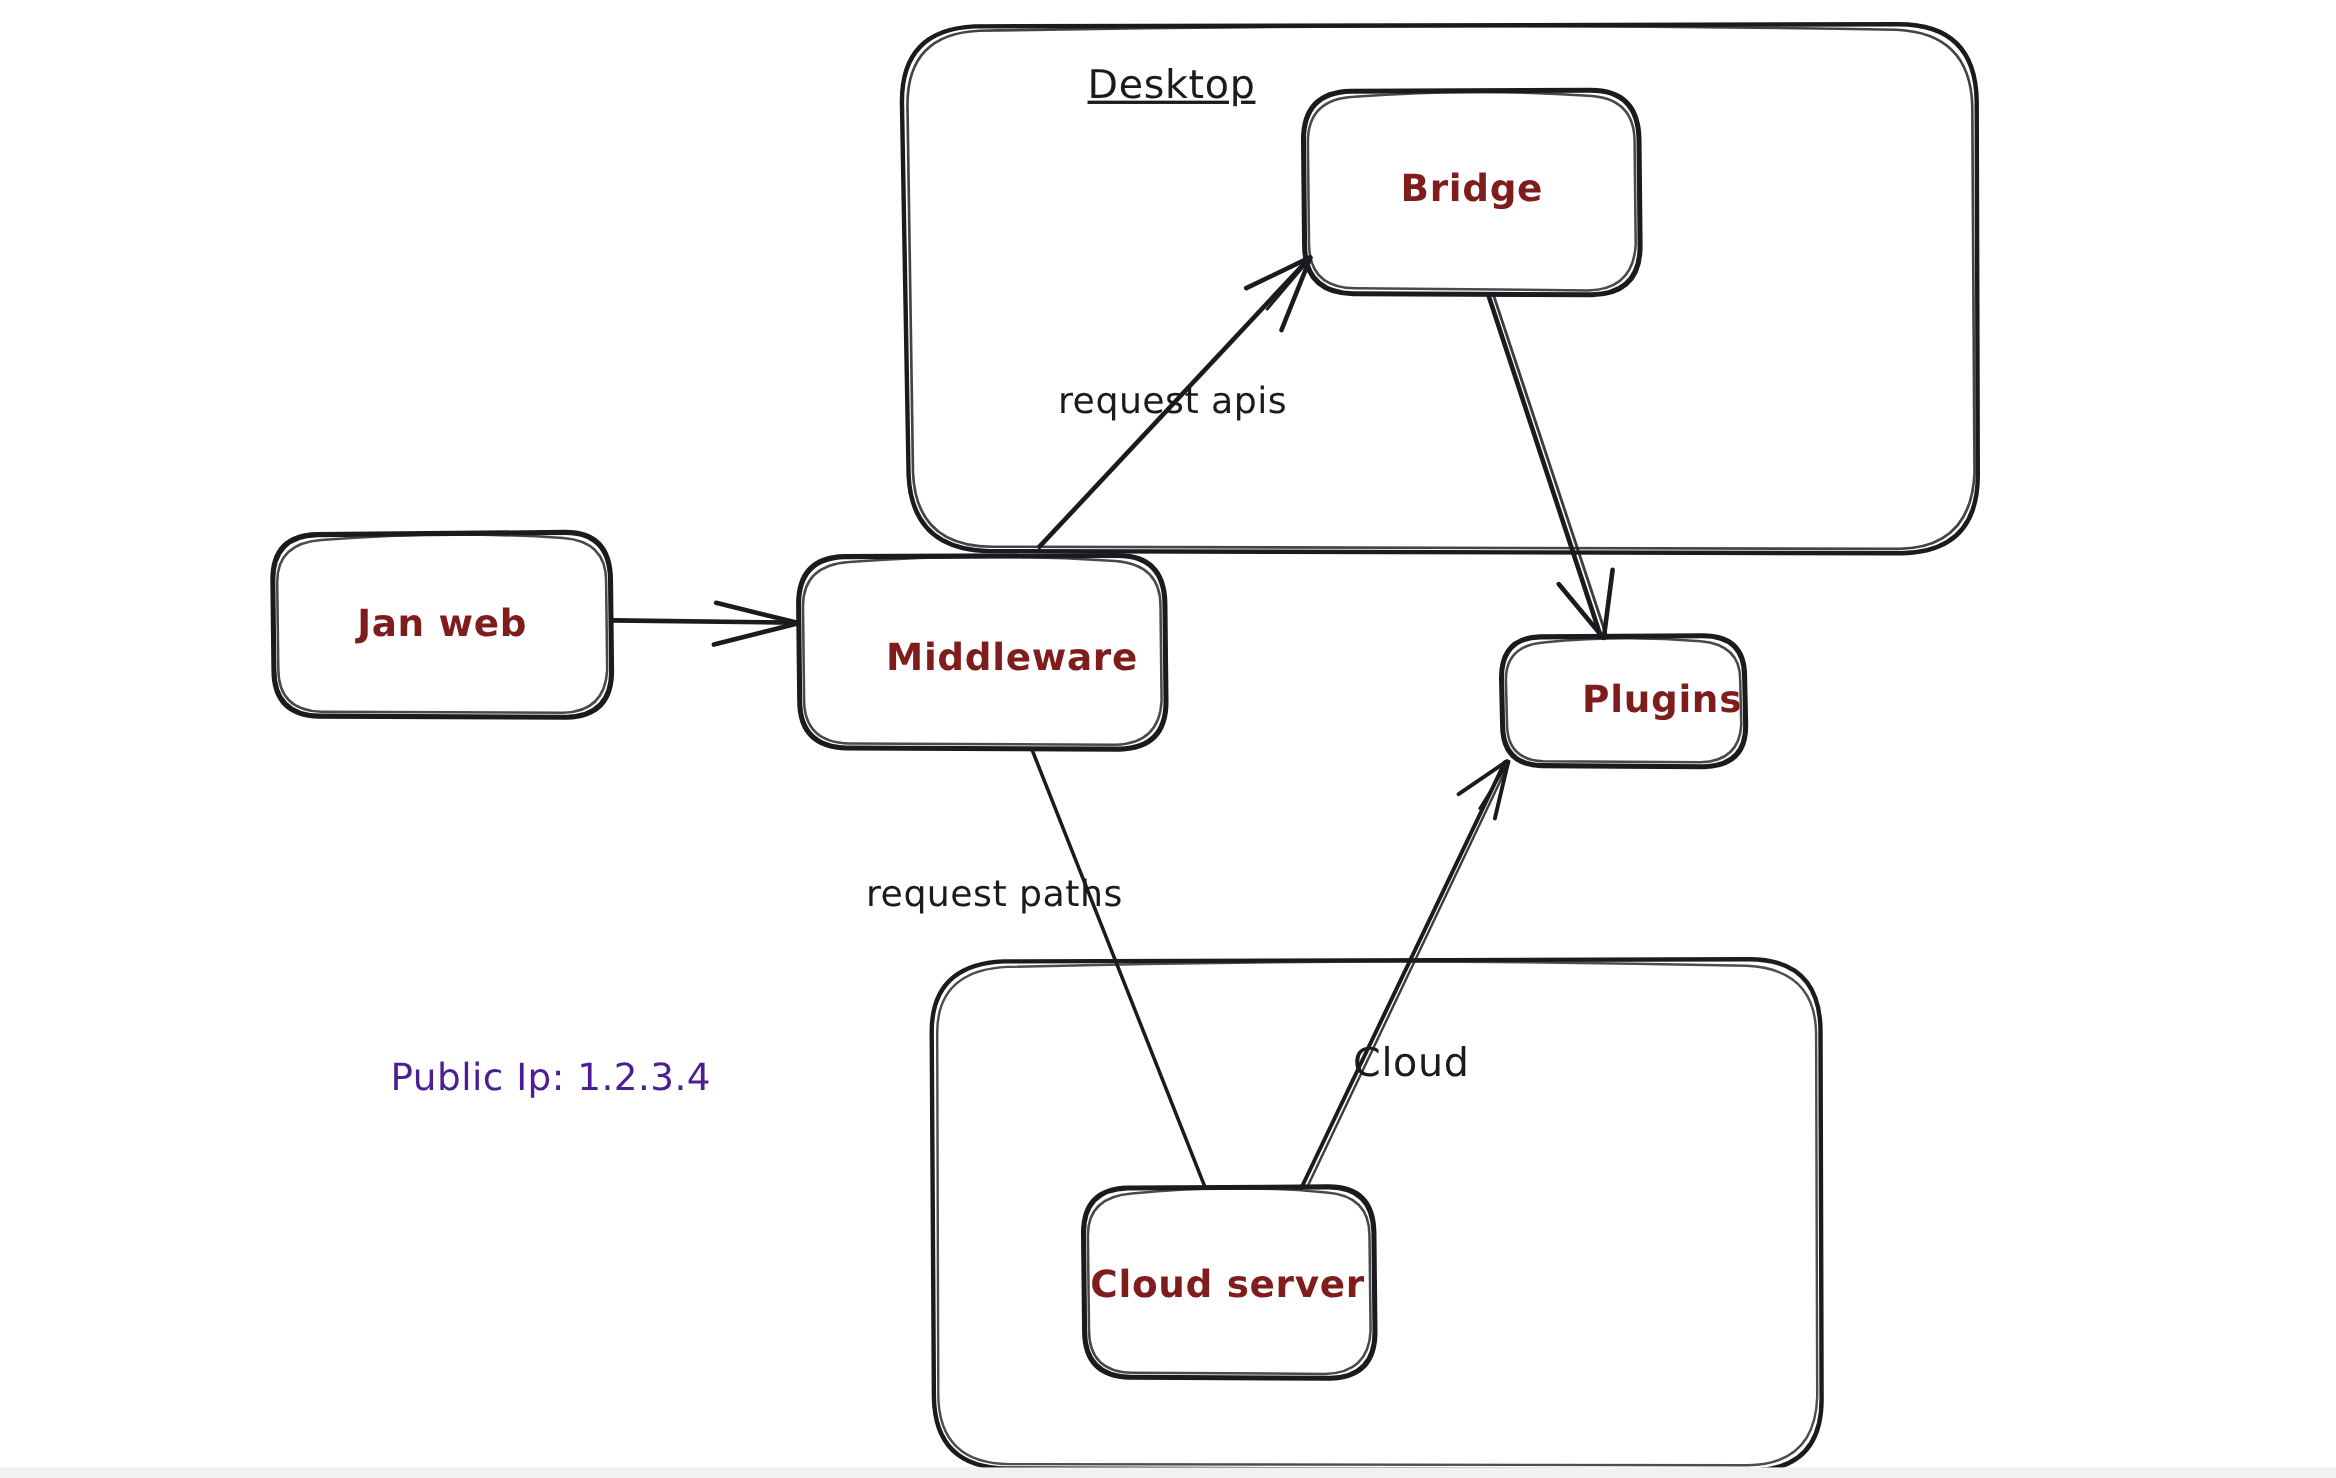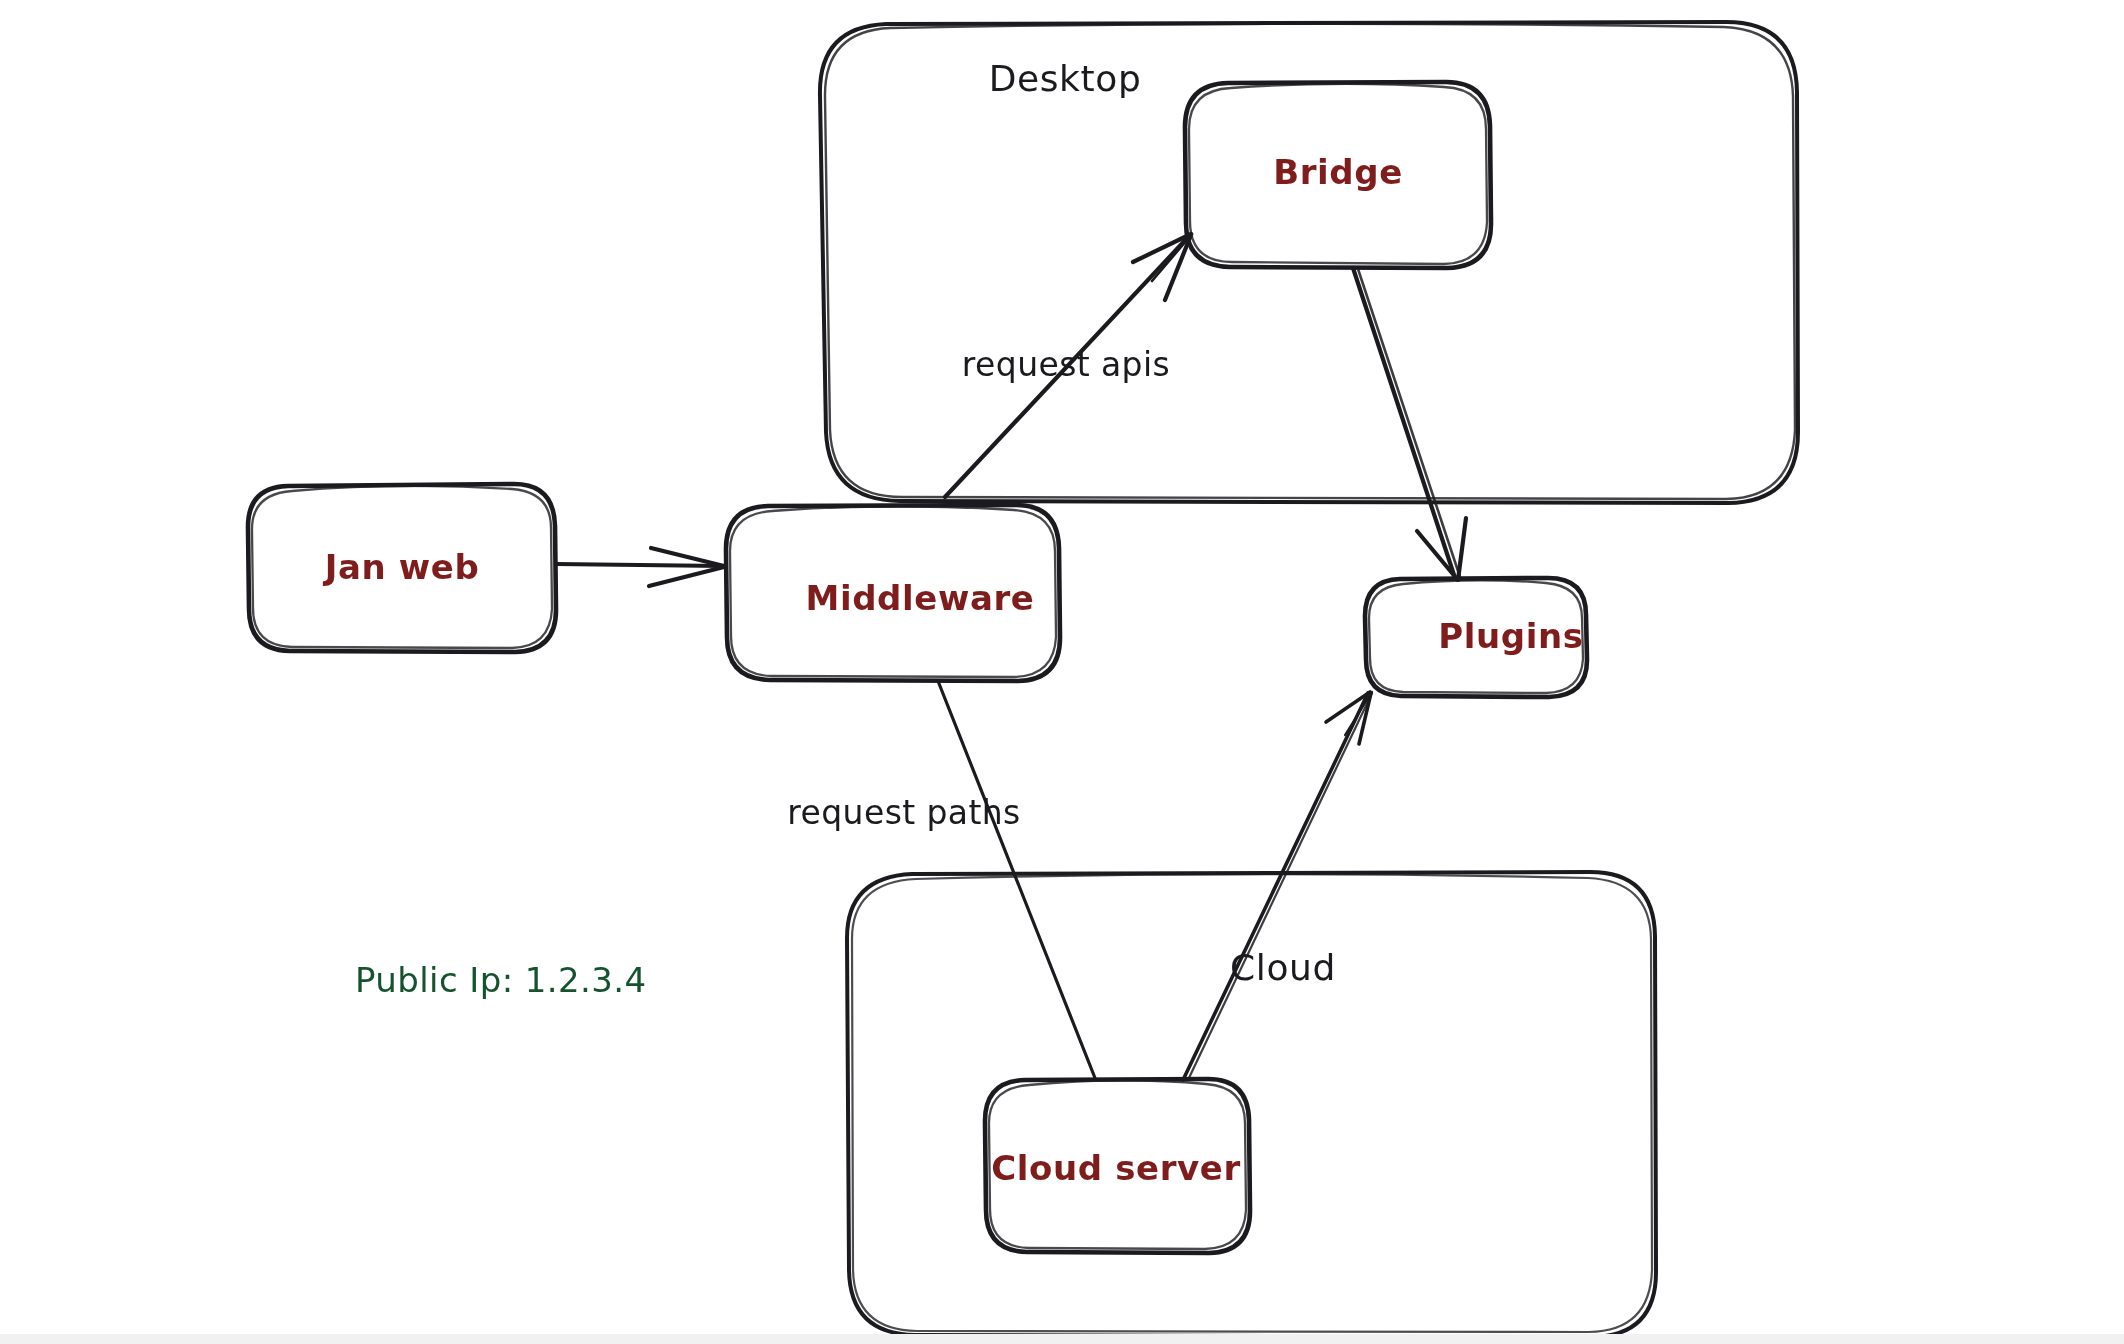--- a/index.html
+++ b/index.html
@@ -54,21 +54,21 @@
     font-family: "DejaVu Sans", sans-serif;
     color: #1b1b1f;
     font-size: 36px;
     letter-spacing: 0.6px;
     white-space: nowrap;
     transform: translate(-50%, -50%);
   }
   .note-block {
     position: absolute;
     font-family: "DejaVu Sans", sans-serif;
-    color: #14532d;
+    color: #4c1d95;
     font-size: 34px;
     line-height: 1.32;
     letter-spacing: 0.4px;
     white-space: nowrap;
   }
   .note-line { display: block; }
   .bottom-strip {
     position: absolute;
     left: 0;
     bottom: 0;
@@ -163,21 +163,21 @@
           <path d="M1183,1080 L1368,693"></path>
           <path d="M1188,1080 L1372,693" stroke-width="2.2" opacity="0.85"></path>
           <path d="M1326,722 L1370,692"></path>
           <path d="M1359,744 L1371,693"></path>
           <path d="M1345,735 L1372,692" stroke-width="2.2"></path>
         </g>
 
       </g>
     </svg>
 
-    <div class="group-label" style="left:1065px; top:78px;">Desktop</div>
+    <div class="group-label" style="left:1065px; top:78px;text-decoration:underline;">Desktop</div>
 
     <div class="node-label" style="left:1338px; top:172px;">Bridge</div>
 
     <div class="node-label" style="left:402px; top:567px;">Jan web</div>
 
     <div class="node-label" style="left:891px; top:598px;margin-left:29px;">Middleware</div>
 
     <div class="node-label" style="left:1475px; top:636px;margin-left:36px;">Plugins</div>
 
     <div class="node-label" style="left:1116px; top:1168px;">Cloud server</div>

